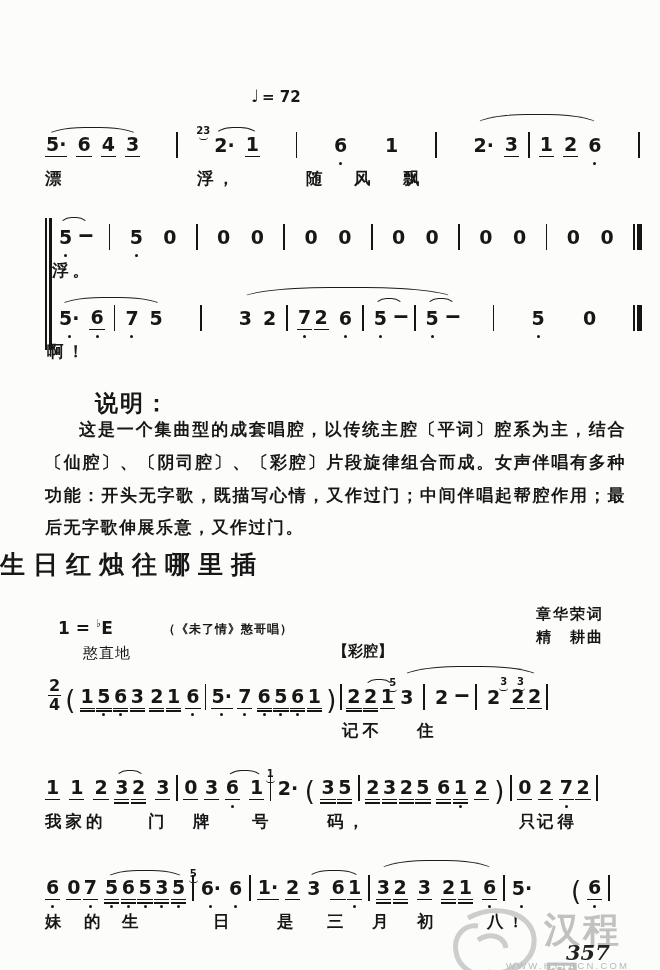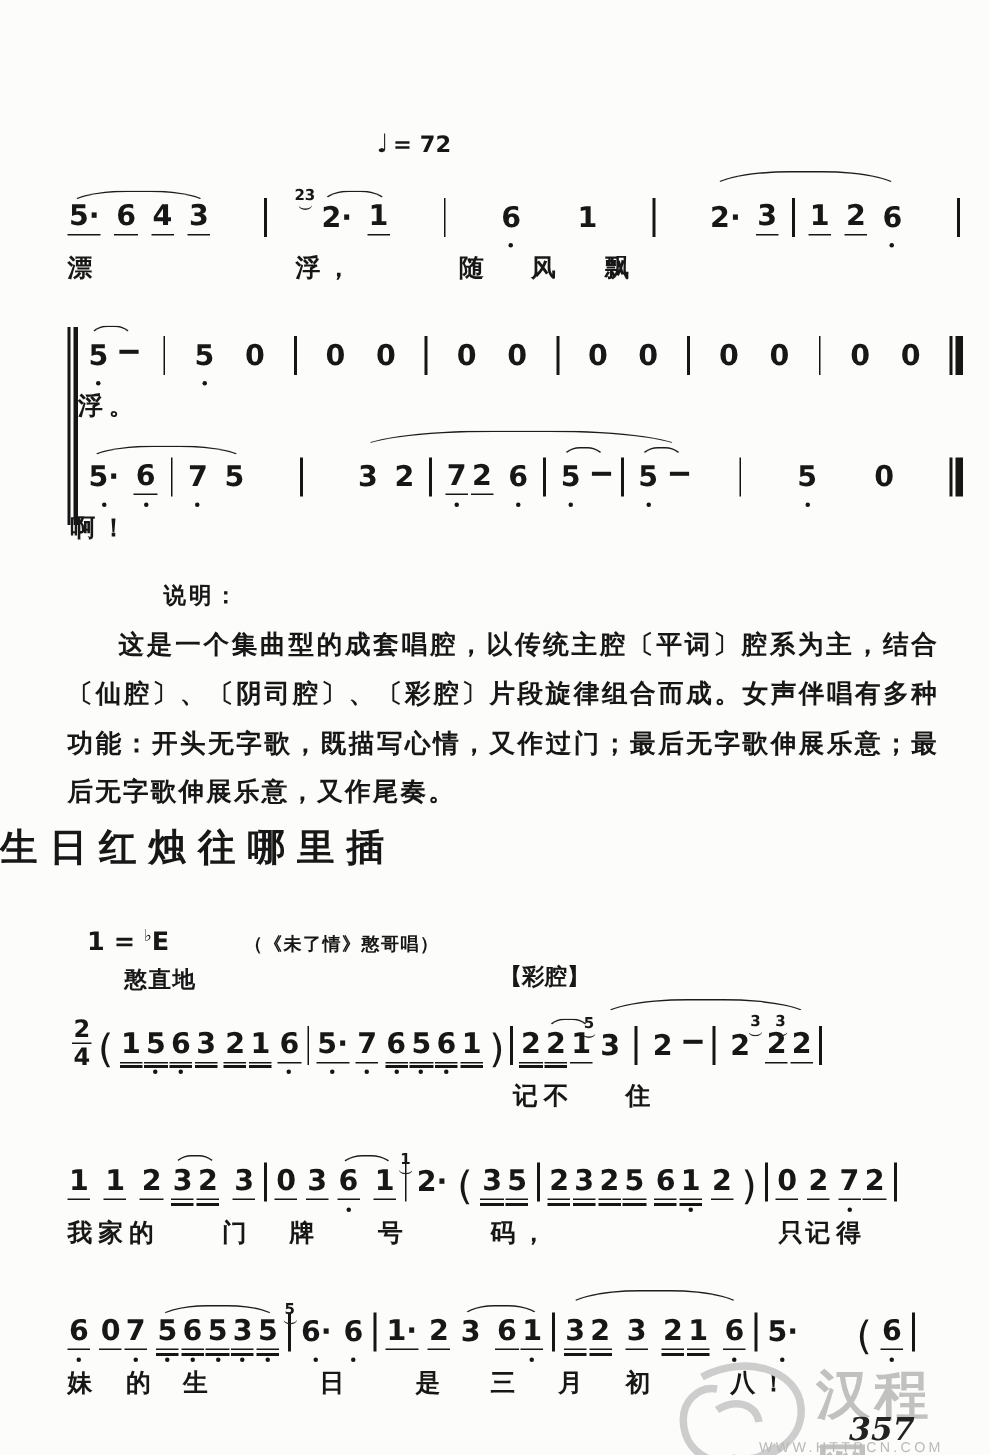--- a/index.html
+++ b/index.html
@@ -55,32 +55,32 @@
 
   
   .bracket{position:absolute;left:45px;top:218px;height:132px;width:7px;}
   .bracket .bthin{position:absolute;left:0;top:0;bottom:0;width:1.6px;background:#151515;}
   .bracket .bthick{position:absolute;left:3.5px;top:0;bottom:0;width:3.2px;background:#151515;}
 
   
   #tempo{position:absolute;left:203px;top:86px;font-weight:bold;font-size:15px;
          font-family:"DejaVu Sans",sans-serif;margin-left:48px;}
   #tempo .gl{font-size:17px;margin-right:3px;}
-  #expl-head{position:absolute;left:95px;top:388px;font-size:15px;font-weight:bold;letter-spacing:2px;margin-left:14px;}
+  #expl-head{position:absolute;left:95px;top:388px;font-size:23px;font-weight:bold;letter-spacing:2px;}
   #expl-body{position:absolute;left:45px;right:34px;top:414px;font-size:17px;font-weight:bold;
              line-height:1.93;letter-spacing:1.5px;text-align:justify;text-indent:2em;}
   #title{position:absolute;left:0;right:0;top:548px;text-align:left;font-size:25px;font-weight:bold;
          letter-spacing:8px;}
   #keysig{position:absolute;left:58px;top:617px;font-weight:bold;font-size:17px;
           font-family:"DejaVu Sans",sans-serif;}
   #keysig sup{font-size:11px;}
   #subtitle{position:absolute;left:163px;top:621px;font-size:12px;font-weight:bold;letter-spacing:1px;}
   #credits{position:absolute;left:495px;top:603px;width:150px;text-align:center;font-size:15px;
            font-weight:bold;line-height:1.5;letter-spacing:2px;}
-  #expr{position:absolute;left:83px;top:644px;font-size:15px;font-weight:bold;letter-spacing:1px;}
+  #expr{position:absolute;left:83px;top:644px;font-size:15px;font-weight:normal;letter-spacing:1px;}
   #tag{position:absolute;left:333px;top:642px;font-size:15px;font-weight:bold;}
 
   
   #wm{position:absolute;left:448px;top:898px;width:212px;height:92px;text-decoration:underline;}
   #wm-logo{position:absolute;left:0;top:2px;}
   #wm-name{position:absolute;left:96px;top:8px;font-size:36px;font-weight:bold;letter-spacing:3px;
            color:rgba(178,178,178,0.8);}
   #wm-url{position:absolute;left:58px;top:62px;font-size:9.5px;letter-spacing:2.2px;color:#b9b9b9;}
   #pgnum{position:absolute;left:118px;top:42px;font-family:"DejaVu Serif",serif;font-style:italic;
          font-weight:bold;font-size:21px;color:#222;}
@@ -353,29 +353,33 @@
           <div class="thin"></div>
           <div class="thick"></div>
         </div>
       </div>
       <div class="lyrow">
         <div class="lyr" style="left: 47px;">啊！</div>
       </div>
     </div>
 
   <div id="expl-head">说明：</div>
-  <div id="expl-body">这是一个集曲型的成套唱腔，以传统主腔〔平词〕腔系为主，结合〔仙腔〕、〔阴司腔〕、〔彩腔〕片段旋律组合而成。女声伴唱有多种功能：开头无字歌，既描写心情，又作过门；最后无字歌伸展乐意；最后无字歌伸展乐意，又作尾奏。</div>
+  <div id="expl-body">这是一个集曲型的成套唱腔，以传统主腔〔平词〕腔系为主，结合〔仙腔〕、〔阴司腔〕、〔彩腔〕片段旋律组合而成。女声伴唱有多种功能：开头无字歌，既描写心情，又作过门；中间伴唱起帮腔作用；最后无字歌伸展乐意，又作过门。</div>
 
   <div id="title">生日红烛往哪里插</div>
   <div id="keysig">
     <span>1</span>
     <span>=</span>
     <sup>♭</sup><span>E</span>
   </div>
   <div id="subtitle">（《未了情》憨哥唱）</div>
+  <div id="credits">
+    <div>章华荣词</div>
+    <div>精　耕曲</div>
+  </div>
   <div id="expr">憨直地</div>
   <div id="tag">【彩腔】</div>
 
   <div id="s4" class="sys">
       <div class="mrow">
         <div class="ts">
           <div class="tst">2</div>
           <div class="tsb">4</div>
         </div>
         <div class="txt pr">(</div>

